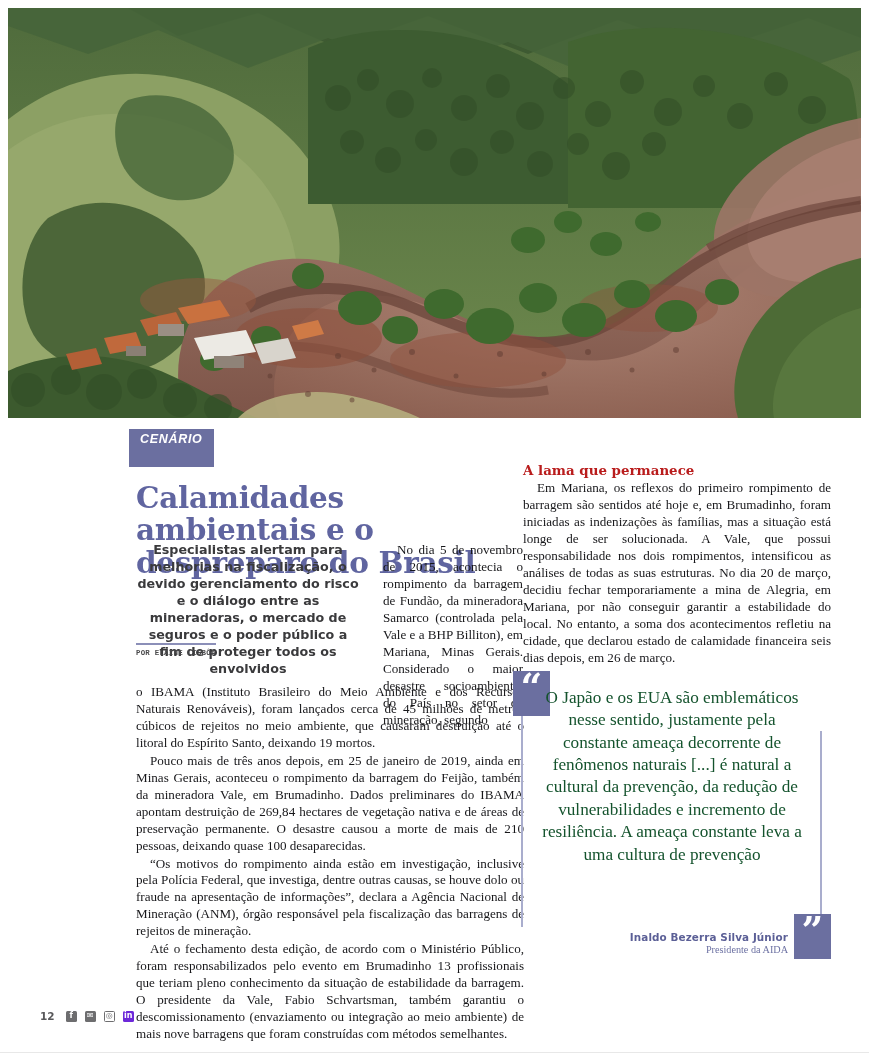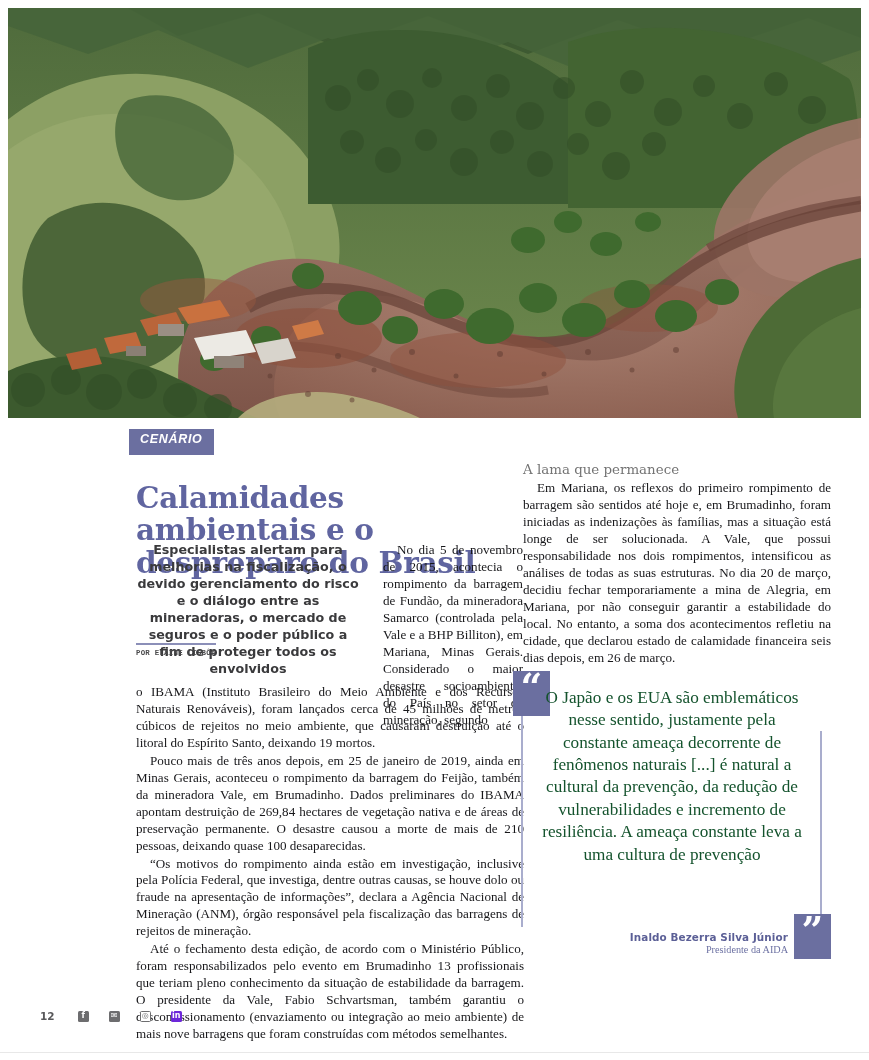--- a/index.html
+++ b/index.html
@@ -24,21 +24,21 @@
   .content{
     position:absolute;left:0;top:418px;width:869px;height:570px;
   }
 
   .kicker{
     position:absolute;left:129px;top:11px;
     background:#6b6fa0;color:#fff;
     font-family:"Liberation Sans", sans-serif;
     font-weight:bold;font-style:italic;
     font-size:12.5px;letter-spacing:.7px;
-    padding:4px 11px 9px 11px;
+    padding:4px 11px 21px 11px;
     line-height:1;
   }
 
   .headline{
     position:absolute;left:136px;top:44px;width:390px;
     color:#6065a0;
     font-family:"DejaVu Serif", serif;
     font-weight:bold;
     font-size:29.5px;line-height:1.11;
     letter-spacing:-0.3px;
@@ -85,23 +85,23 @@
     hyphens:auto;
   }
   .wide p{margin:0 0 1px 0;}
   .wide p.indent{text-indent:14px;}
 
   
   .rightcol{
     position:absolute;left:523px;top:44px;width:308px;
   }
   .subhead{
-    color:#737373;
+    color:#b91c1c;
     font-family:"DejaVu Serif", serif;
-    font-weight:normal;font-size:13.4px;
+    font-weight:bold;font-size:13.4px;
     margin:0 0 2px 0;line-height:1.2;
   }
   .rightcol p.body{
     margin:0;
     color:#17171a;
     font-family:"Liberation Serif", serif;
     font-size:13.1px;line-height:1.295;
     text-align:justify;text-justify:inter-word;
     hyphens:auto;text-indent:14px;
   }
@@ -154,21 +154,21 @@
   .attrib .role{
     display:block;
     color:#6d72a3;font-size:10.2px;
     font-family:Liberation Serif, serif;
     line-height:1.25;
   }
 
   
   .footer{
     position:absolute;left:40px;top:1010px;
-    display:flex;align-items:center;gap:20px;
+    display:flex;align-items:center;gap:8px;
   }
   .pageno{
     color:#58585a;
     font-family:"DejaVu Sans", sans-serif;
     font-weight:bold;font-size:10.5px;
     margin-right:3px;
   }
   .soc{
     width:11px;height:11px;
     background:#6d6d6f;color:#fff;

